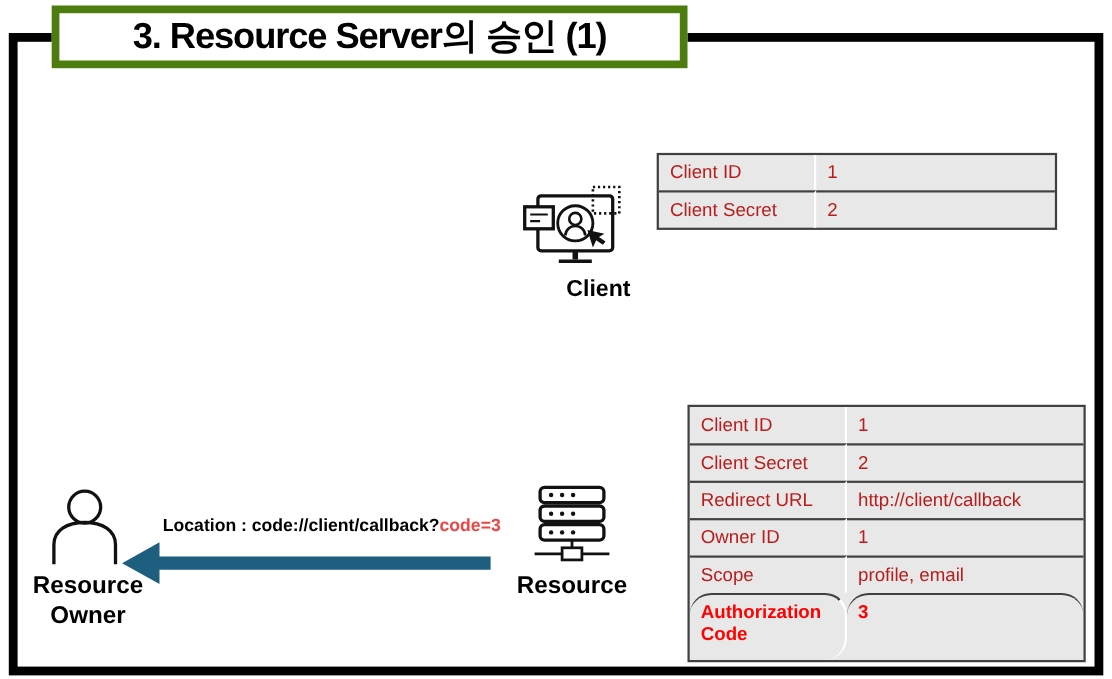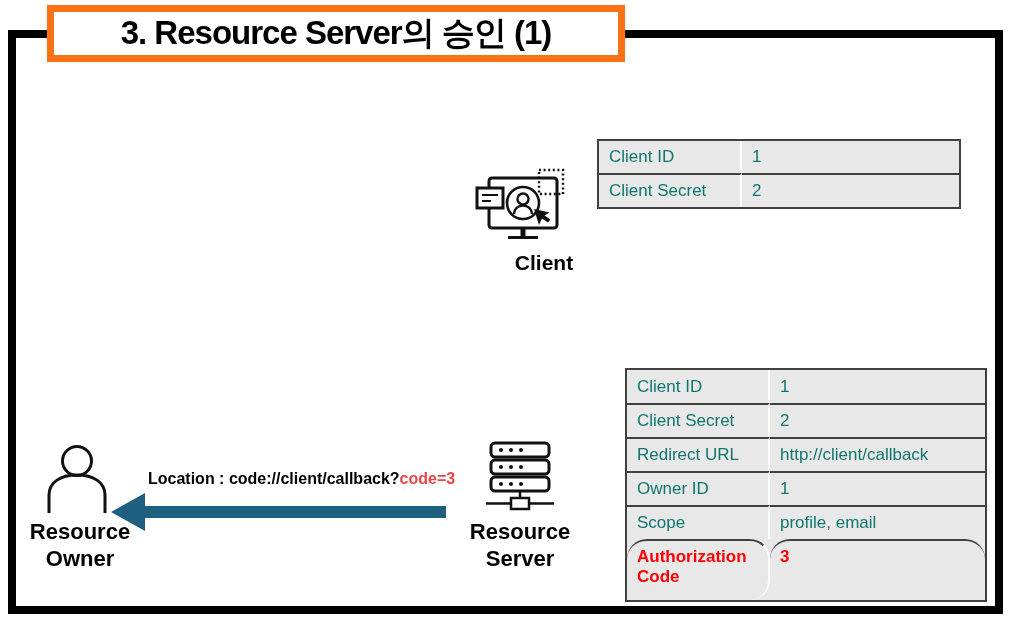--- a/index.html
+++ b/index.html
@@ -12,37 +12,37 @@
 
   
   .frame {
     position:absolute; left:8px; top:30px; width:995px; height:584px;
     border:8px solid #000; z-index:1;
   }
 
   
   .title-box {
     position:absolute; left:47px; top:5px; width:578px; height:57px;
-    border:7px solid #f97316; background:#fff; z-index:5;
+    border:7px solid #4d7c0f; background:#fff; z-index:5;
     display:flex; align-items:center; justify-content:center;
   }
   .title-box .title-text {
     font-size:33px; font-weight:bold; color:#000; letter-spacing:-1px;
     white-space:nowrap;
   }
 
   
   .kv-table {
     position:absolute; z-index:6;
     display:grid; grid-template-columns:143px 1fr;
     background:#E9E8E8; border:2px solid #404040;
   }
   .kv-table .cell {
     display:flex; align-items:center;
-    padding:0 10px; font-size:17px; color:#0f766e;
+    padding:0 10px; font-size:17px; color:#b91c1c;
     border-top:2px solid #404040;
     line-height:20px;
   }
   .kv-table .cell.r0 { border-top:none; }
   .kv-table .cell.key { border-right:2px solid #ffffff; }
   .kv-table .cell.hl { color:#FF0000; font-weight:bold;border-radius:20px; }
   .kv-table .cell.top { align-items:flex-start; padding-top:6px; }
 
   #client-table {
     left:597px; top:139px; width:364px;
@@ -155,21 +155,20 @@
           <circle cx="37" cy="44" r="2"></circle>
       </g>
       <line x1="36" y1="51" x2="36" y2="58" stroke-width="2.5"></line>
       <rect x="27" y="58" width="18" height="11" stroke-width="2.5" fill="#fff"></rect>
       <line x1="2" y1="63.5" x2="27" y2="63.5" stroke-width="2.5"></line>
       <line x1="45" y1="63.5" x2="70" y2="63.5" stroke-width="2.5"></line>
     </svg>
   </div>
   <div class="actor-label" id="server-label">
     <div>Resource</div>
-    <div>Server</div>
   </div>
 
   <div class="icon-wrap" id="redirect-arrow">
     <svg width="345" height="48" viewBox="0 0 345 48">
       <polygon points="6,24 40,5 40,18 341,18 341,30 40,30 40,43" fill="#1E5E7E"></polygon>
     </svg>
   </div>
   <div class="arrow-msg">
     <span>Location : code://client/callback?</span><span class="code">code=3</span>
   </div>

